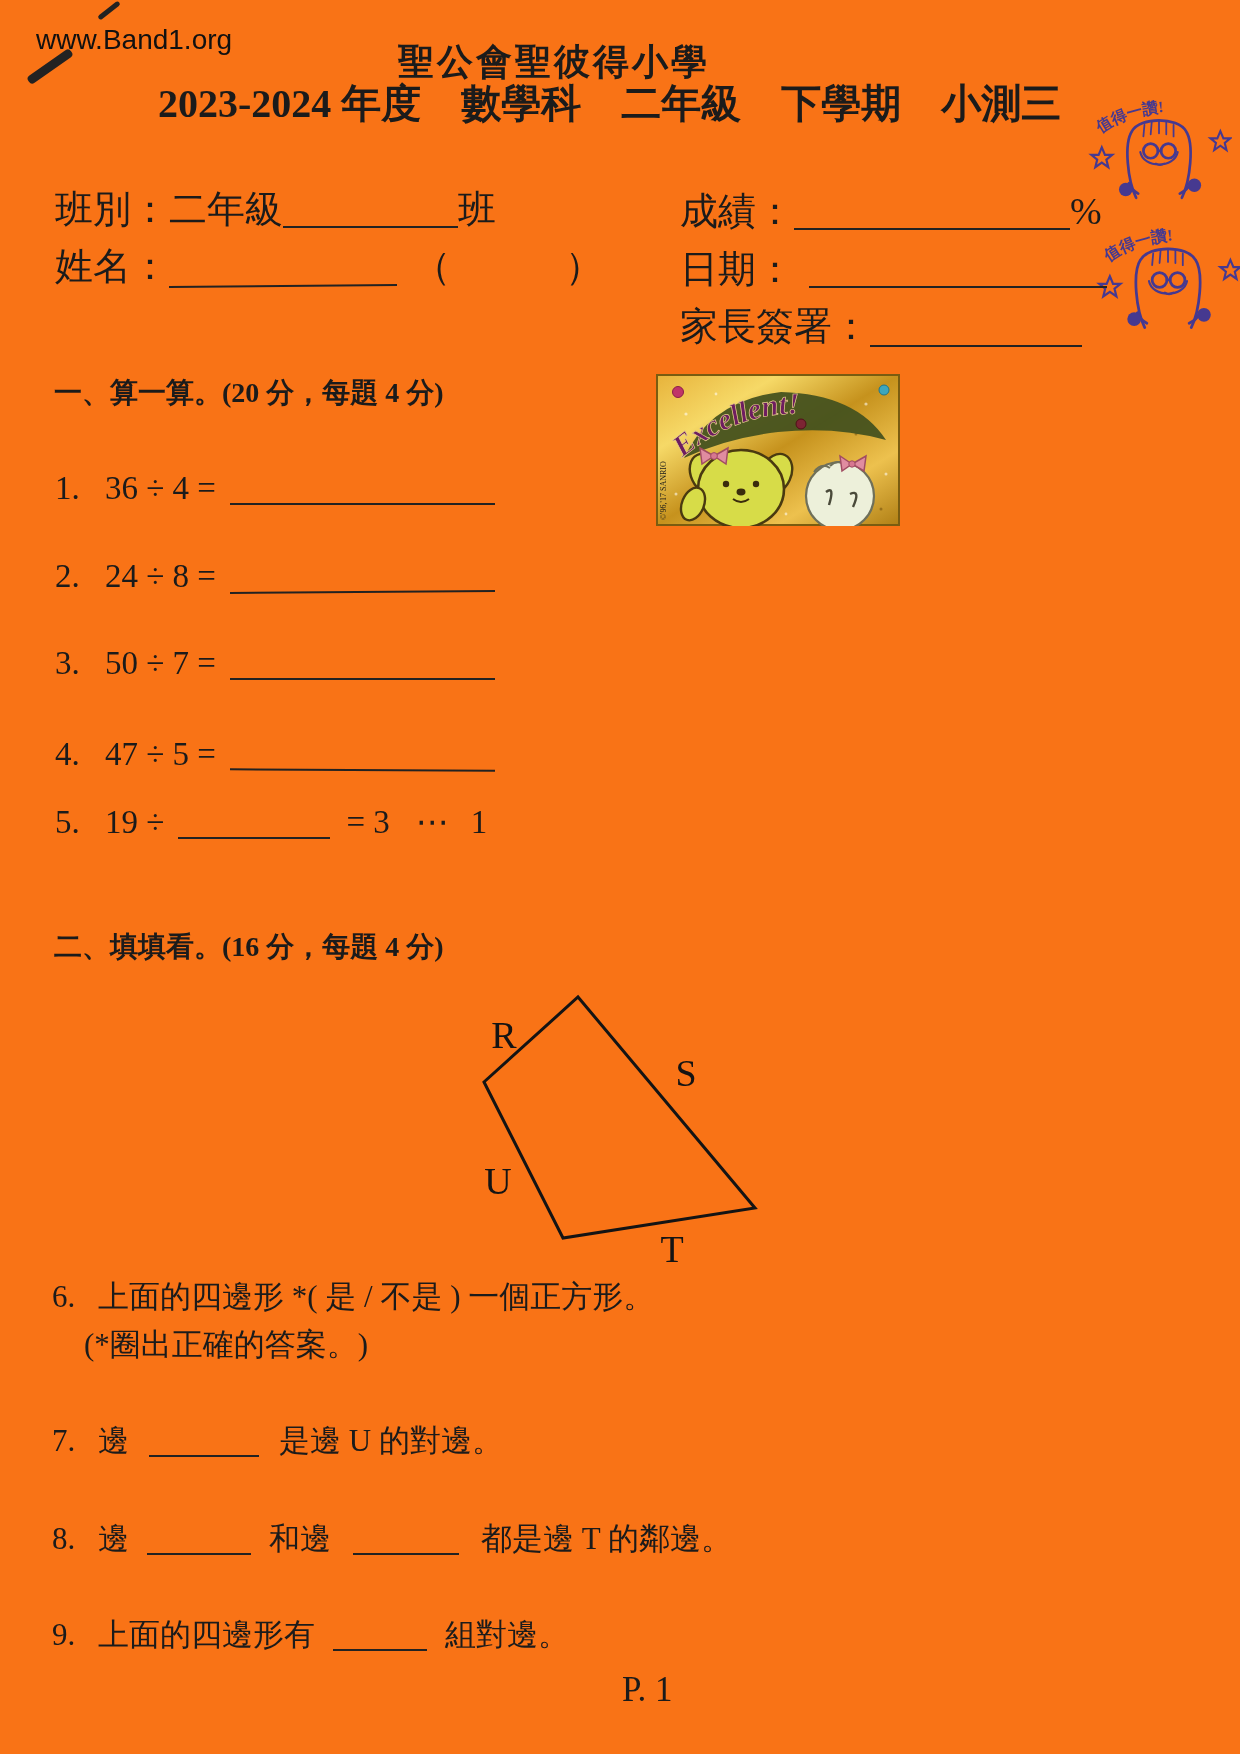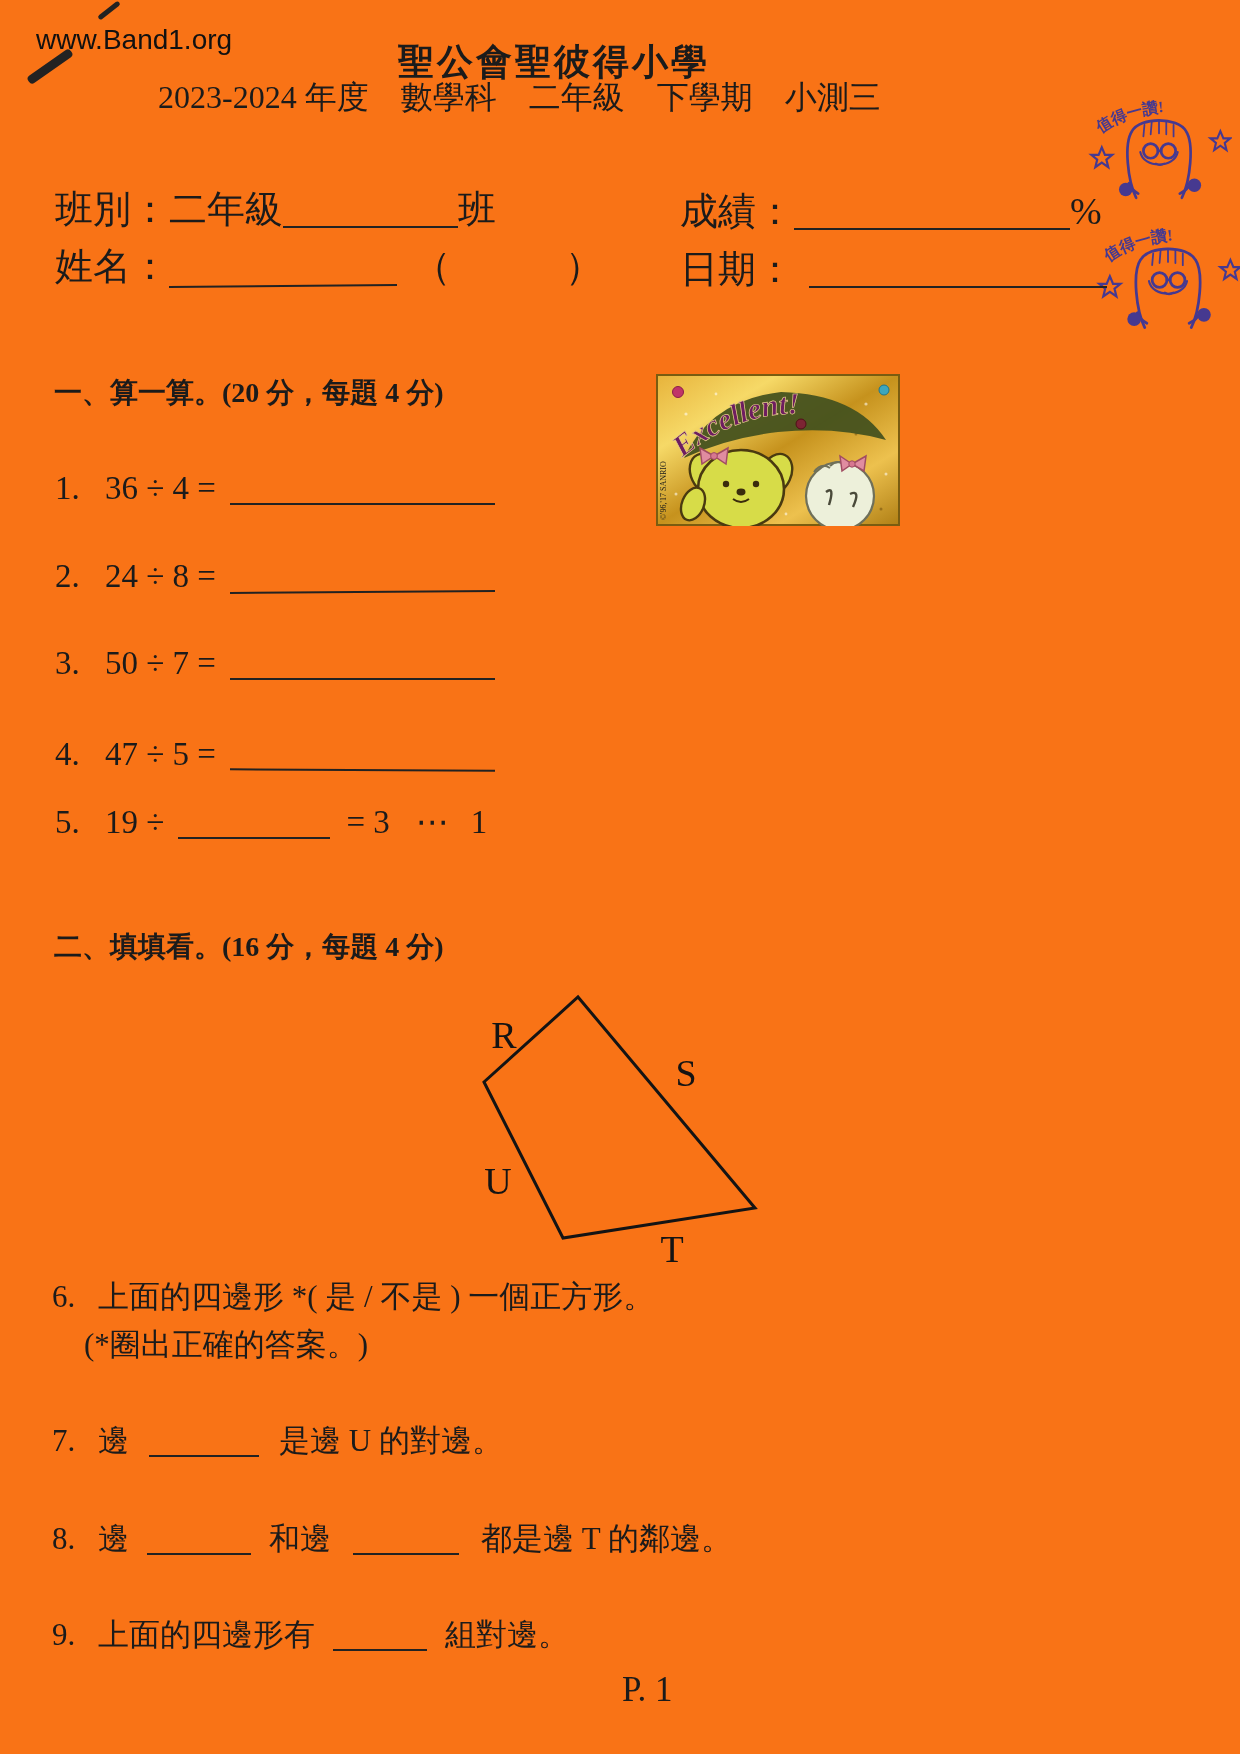--- a/index.html
+++ b/index.html
@@ -6,21 +6,21 @@
   .page {
     position:relative; width:1240px; height:1754px; margin:0 auto;
     background:#f97316; overflow:hidden;
     font-family:"Liberation Serif","DejaVu Serif",serif; color:#1b1b1b;
   }
   .abs { position:absolute; }
   .row { display:flex; align-items:baseline; white-space:nowrap; }
   .blank { display:inline-block; border-bottom:2.5px solid #222; transform:translateY(6px); height:2px; }
   .watermark { font-family:"Liberation Sans","DejaVu Sans",sans-serif; font-size:28px; color:#111; }
   .title { font-size:36px; font-weight:600; letter-spacing:3px; }
-  .subtitle { font-size:32px; font-weight:400; }
+  .subtitle { font-size:40px; font-weight:700; }
   .formrow { font-size:38px; }
   .sec-heading { font-size:28px; font-weight:700; }
   .q-row { font-size:33px; }
   .qno { display:inline-block; width:50px; }
   .qno-s { display:inline-block; width:46px; }
   .q2-row { font-size:31px; }
   .pen-mark { background:#222; border-radius:4px; }
   .pagenum { font-size:35px;margin-left:32px; }
   svg text { font-family:"Liberation Serif","DejaVu Serif",serif; }
 </style>
@@ -92,20 +92,24 @@
   </div>
   <div class="abs row formrow" style="left:55px; top:241px;">
     <span>姓名：</span>
     <span class="blank" style="width:228px; transform:translateY(8px) rotate(-0.5deg);"></span>
     <span style="margin-left:16px;">（　　　）</span>
   </div>
   <div class="abs row formrow" style="left:680px; top:244px;gap:15px;">
     <span>日期：</span>
     <span class="blank" style="width:298px;"></span>
   </div>
+  <div class="abs row formrow" style="left:680px; top:301px;">
+    <span>家長簽署：</span>
+    <span class="blank" style="width:212px; transform:translateY(8px);"></span>
+  </div>
 
   <div class="abs sec-heading" style="left:54px; top:374px;">一、算一算。(20 分，每題 4 分)</div>
 
   <svg class="abs" style="left:656px; top:374px;" width="244" height="152" viewBox="0 0 244 152">
     <defs>
       <linearGradient id="gold" x1="0" y1="0" x2="1" y2="1">
         <stop offset="0" stop-color="#e7b33b"></stop>
           <stop offset="0.25" stop-color="#f6d967"></stop>
         <stop offset="0.5" stop-color="#c6921d"></stop>
           <stop offset="0.75" stop-color="#edc14e"></stop>

